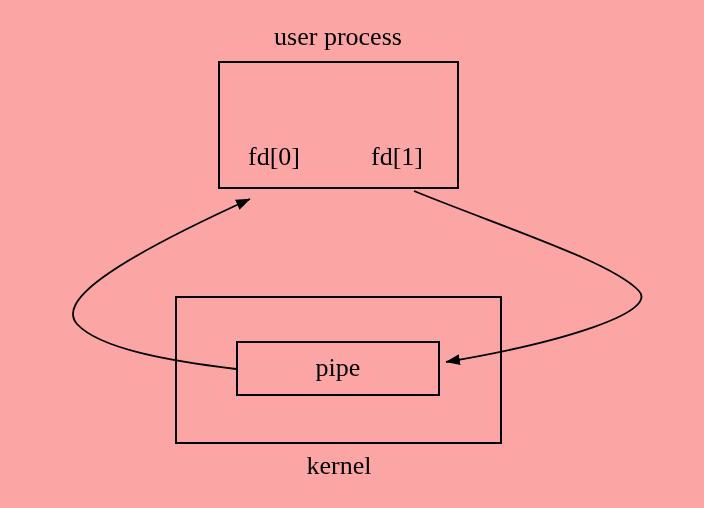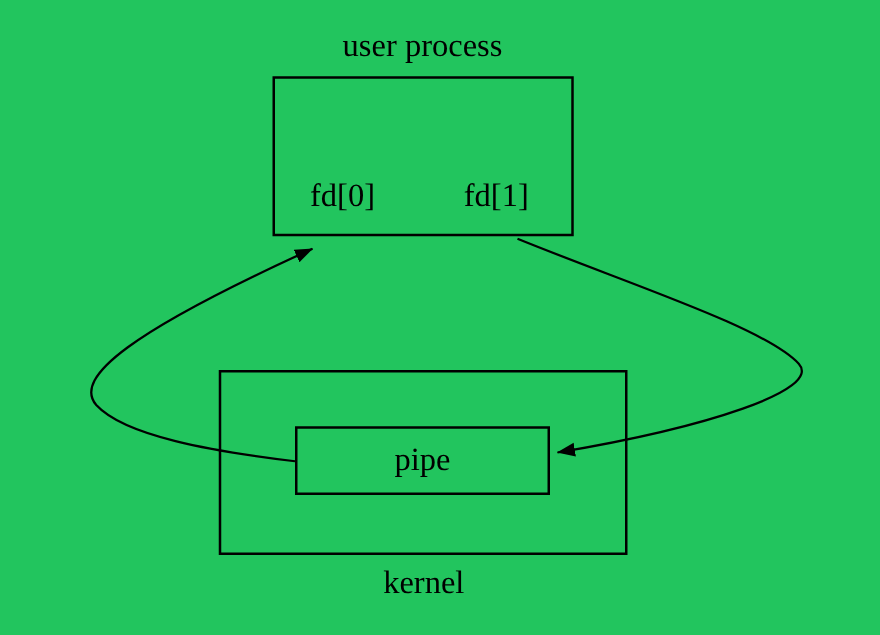--- a/index.html
+++ b/index.html
@@ -7,21 +7,21 @@
     padding: 0;
     width: 704px;
     height: 508px;
     background: #ffffff;
     overflow: hidden;
   }
   .canvas {
     position: relative;
     width: 704px;
     height: 508px;
-    background: #22c55e;
+    background: #fca5a5;
   }
   svg {
     display: block;
   }
   .box {
     fill: none;
     stroke: #000000;
     stroke-width: 2;
   }
   .edge {

